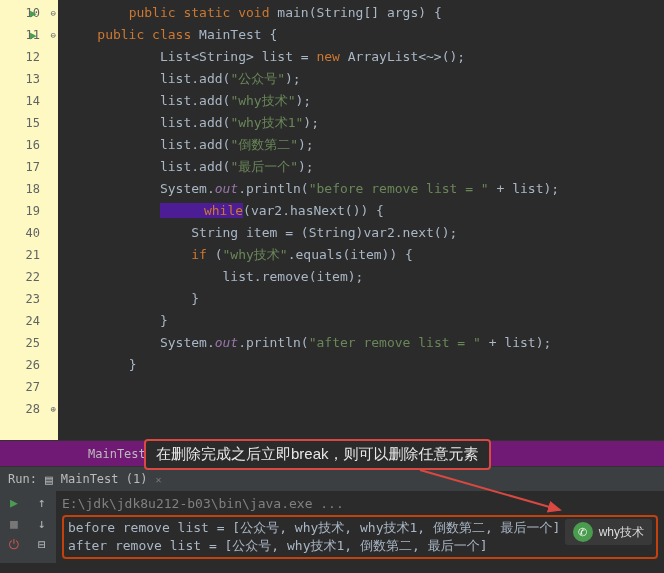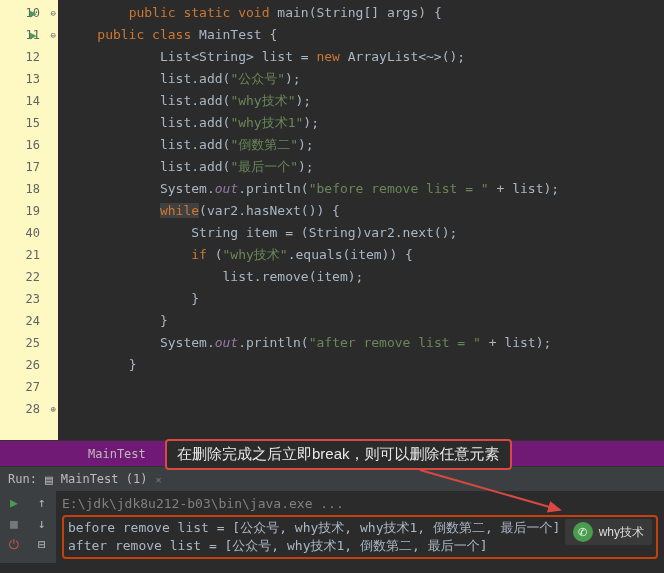--- a/index.html
+++ b/index.html
@@ -50,39 +50,39 @@
   padding-left: 8px;
 }
 .code-line {
   height: 22px;
   line-height: 22px;
   white-space: pre;
 }
 .kw { color: #cc7832; }
 .str { color: #6a8759; }
 .field { color: #9876aa; font-style: italic; }
-.hl-while { background: #404040; }
+.hl-while { background: #4c1d95; padding-left: 44px; }
 .hl-break { border: 2px solid #d94841; padding: 1px 4px; border-radius: 3px; }
 .tabs {
   background: #701a75;
   height: 26px;
   display: flex;
   align-items: center;
   border-top: 1px solid #323232;
   padding-left: 78px;
   position: relative;
 }
 .tab {
   color: #bbbbbb;
   font-size: 12px;
   padding: 4px 10px;
 }
 .annotation-box {
   position: absolute;
-  left: 165px;
+  left: 144px;
   top: -2px;
   background: #2b2b2b;
   border: 2px solid #d94841;
   border-radius: 4px;
   padding: 4px 10px;
   color: #e8e8e8;
   font-size: 15px;
   font-family: "Microsoft YaHei", sans-serif;
   z-index: 5;
 }

